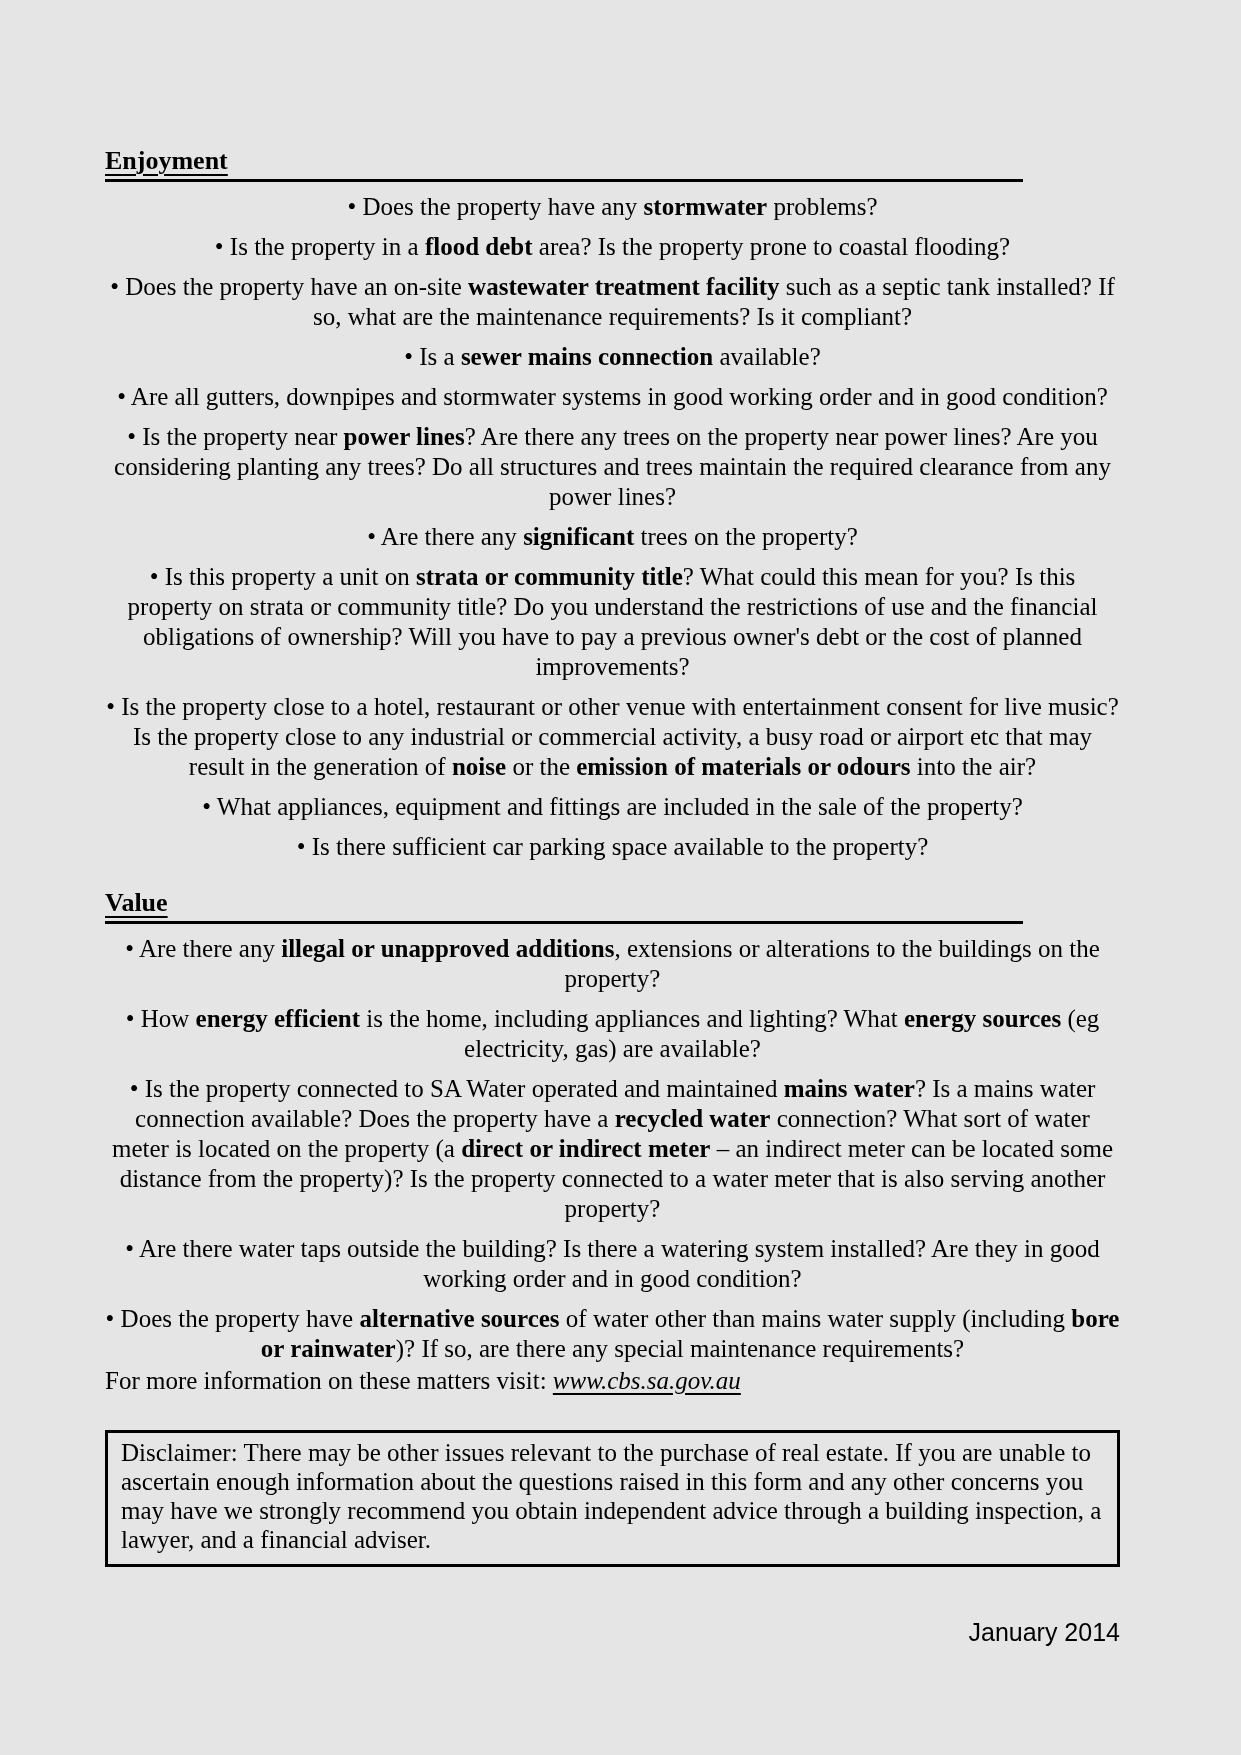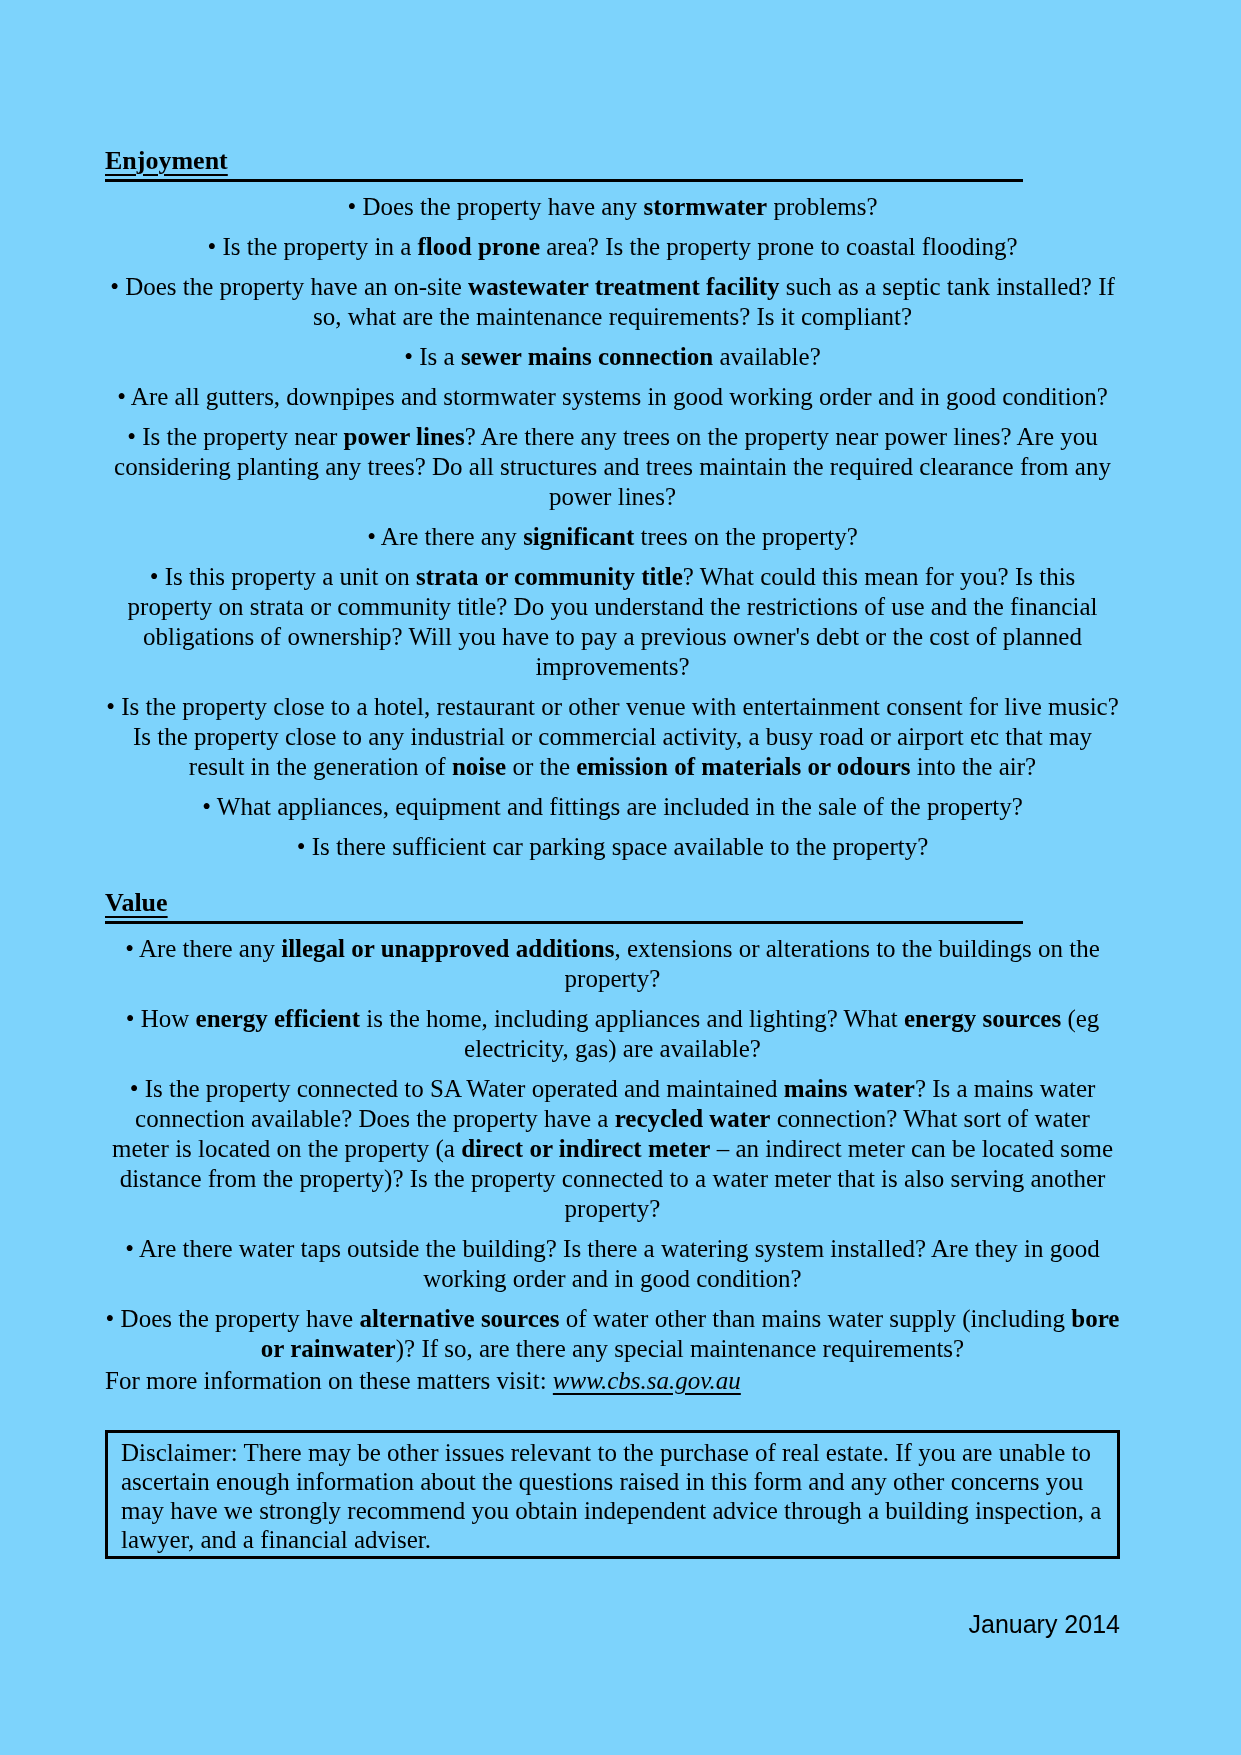--- a/index.html
+++ b/index.html
@@ -1,21 +1,21 @@
 <!DOCTYPE html>
 <html><head>
 <meta charset="utf-8">
 <style>
   html, body { margin: 0; padding: 0; background: #888; }
   .page {
     position: relative;
     width: 1241px;
     height: 1755px;
     margin: 0 auto;
-    background: #7dd3fc;
+    background: #e5e5e5;
     overflow: hidden;
     font-family: "Liberation Serif", "DejaVu Serif", serif;
     color: #000000;
   }
   .content {
     position: absolute;
     top: 146px;
     left: 105px;
     width: 1015px;
   }
@@ -48,21 +48,21 @@
   }
   a.link {
     color: #000;
     font-style: italic;
     text-decoration: underline;
     text-underline-offset: 4px;
   }
   .disclaimer {
     margin-top: 34px;
     border: 3px solid #000;
-    padding: 5px 13px 2px 13px;
+    padding: 5px 13px 10px 13px;
     font-size: 25px;
     line-height: 29px;
     width: 983px;
     box-sizing: content-box;
   }
   .footer {
     margin-top: 50px;
     text-align: right;
     font-family: "Liberation Sans", "DejaVu Sans", sans-serif;
     font-size: 25px;
@@ -71,21 +71,21 @@
 </style>
 </head>
 <body>
 
 <div class="page">
   <div class="content">
 
     <div id="sections">
         <div class="section-heading"><span class="title-text">Enjoyment</span></div>
         <p class="bullet"><span>• </span><span>Does the property have any </span><span class="b">stormwater</span><span> problems?</span></p>
-        <p class="bullet"><span>• </span><span>Is the property in a </span><span class="b">flood prone</span><span> area? Is the property prone to coastal flooding?</span></p>
+        <p class="bullet"><span>• </span><span>Is the property in a </span><span class="b">flood debt</span><span> area? Is the property prone to coastal flooding?</span></p>
         <p class="bullet"><span>• </span><span>Does the property have an on-site </span><span class="b">wastewater treatment facility</span><span> such as a septic tank installed? If so, what are the maintenance requirements? Is it compliant?</span></p>
         <p class="bullet"><span>• </span><span>Is a </span><span class="b">sewer mains connection</span><span> available?</span></p>
         <p class="bullet"><span>• </span><span>Are all gutters, downpipes and stormwater systems in good working order and in good condition?</span></p>
         <p class="bullet"><span>• </span><span>Is the property near </span><span class="b">power lines</span><span>? Are there any trees on the property near power lines? Are you considering planting any trees? Do all structures and trees maintain the required clearance from any power lines?</span></p>
         <p class="bullet"><span>• </span><span>Are there any </span><span class="b">significant</span><span> trees on the property?</span></p>
         <p class="bullet"><span>• </span><span>Is this property a unit on </span><span class="b">strata or community title</span><span>? What could this mean for you? Is this property on strata or community title? Do you understand the restrictions of use and the financial obligations of ownership? Will you have to pay a previous owner's debt or the cost of planned improvements?</span></p>
         <p class="bullet"><span>• </span><span>Is the property close to a hotel, restaurant or other venue with entertainment consent for live music? Is the property close to any industrial or commercial activity, a busy road or airport etc that may result in the generation of </span><span class="b">noise</span><span> or the </span><span class="b">emission of materials or odours</span><span> into the air?</span></p>
         <p class="bullet"><span>• </span><span>What appliances, equipment and fittings are included in the sale of the property?</span></p>
         <p class="bullet"><span>• </span><span>Is there sufficient car parking space available to the property?</span></p>
         <div class="section-heading not-first"><span class="title-text">Value</span></div>

